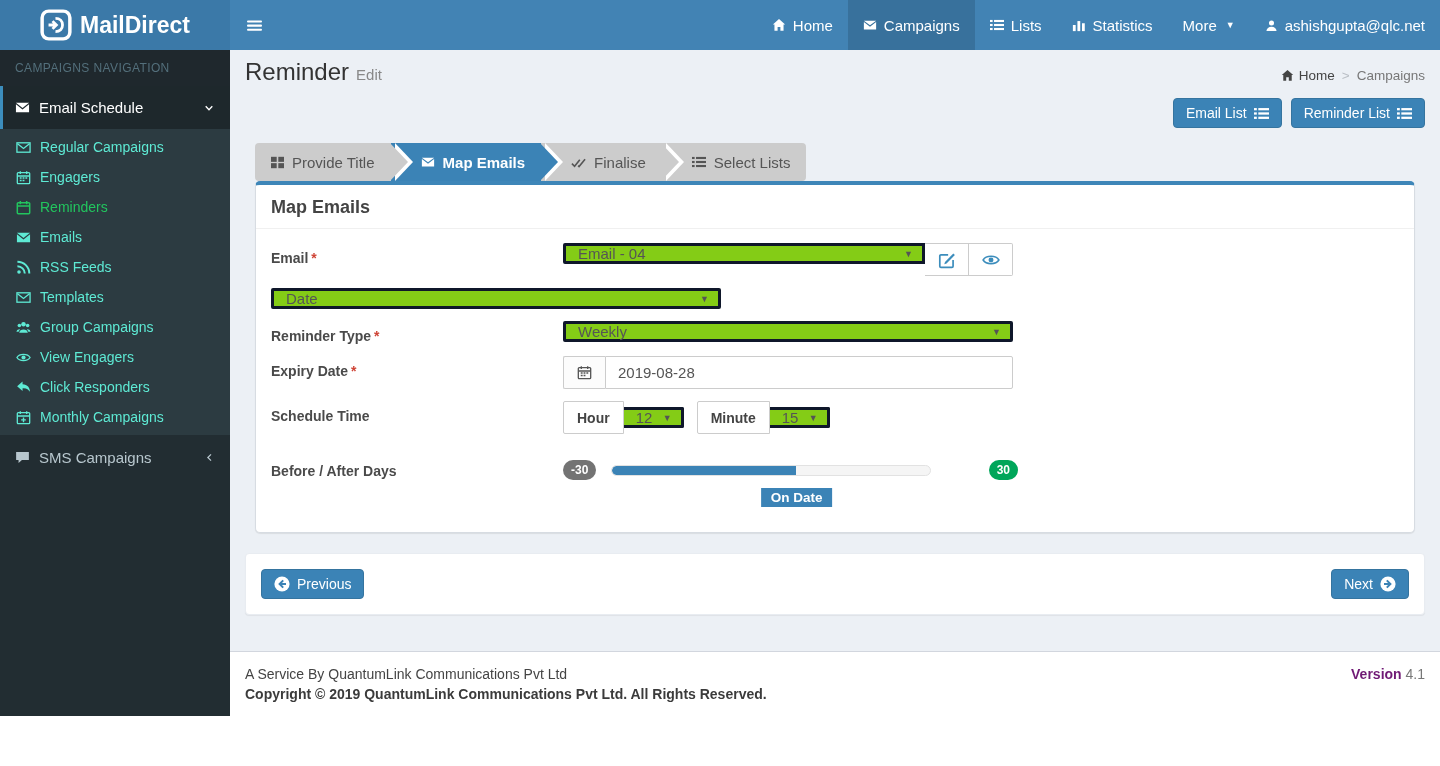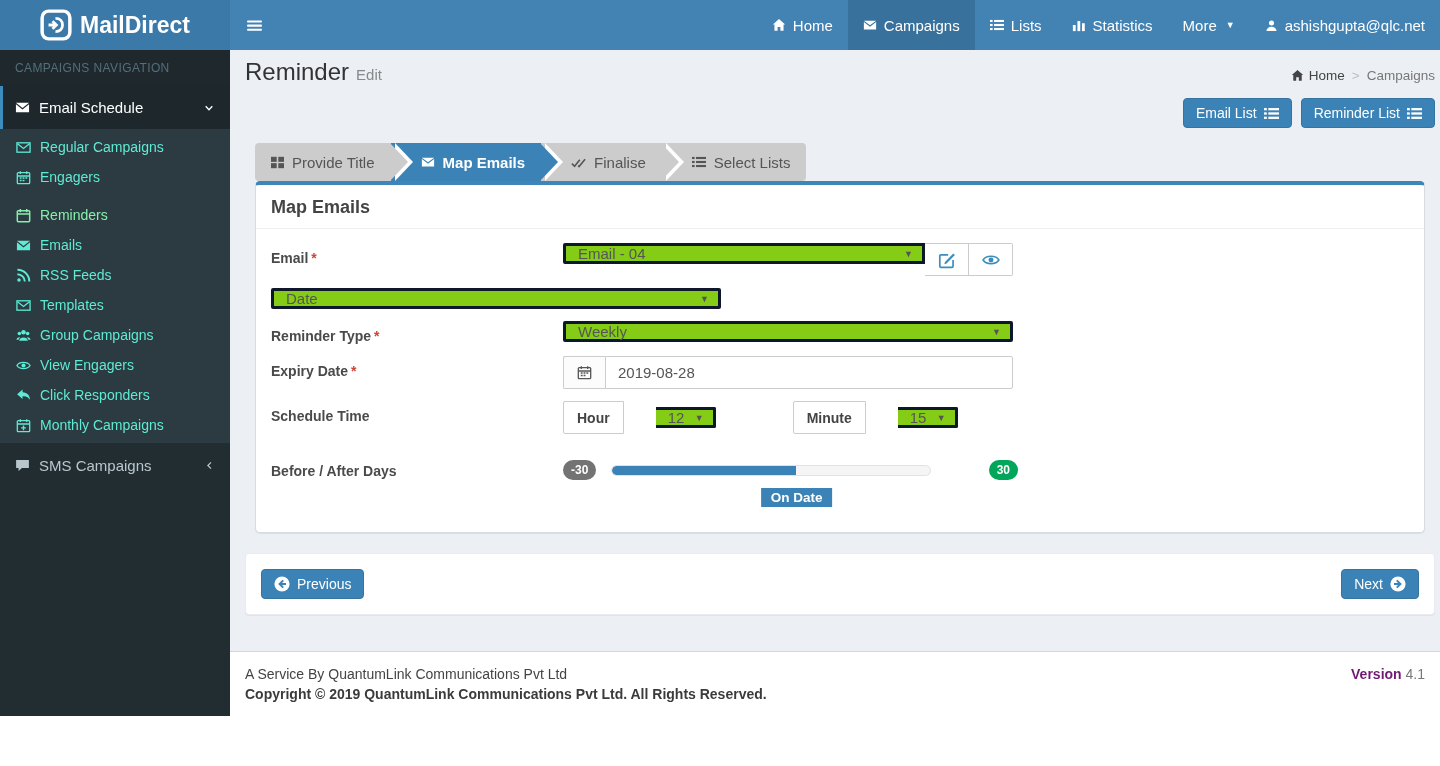--- a/index.html
+++ b/index.html
@@ -24,29 +24,29 @@
 
   
   .side-header { background:#1f282d; color:#536f7b; font-size:12px; letter-spacing:.4px;
     padding:11px 15px; }
   .menu-item { display:flex; align-items:center; gap:9px; padding:13px 15px 13px 12px;
     color:#fff; background:#1e282c; border-left:3px solid #3c8dbc; font-size:15px; cursor:pointer; }
   .menu-item .grow { flex:1; }
   .submenu { background:#2c3b41; padding:3px 0; }
   .sub-item { display:flex; align-items:center; gap:9px; padding:7px 5px 7px 16px;
     color:#5eead4; font-size:14px; cursor:pointer; }
-  .sub-item.active { color:#86efac;margin-top:8px; }
+  .sub-item.active { color:#22c55e; }
   .sms-item { display:flex; align-items:center; gap:9px; padding:14px 15px; color:#b8c7ce;
     font-size:15px; cursor:pointer; }
   .sms-item .grow { flex:1; }
   .icon { display:inline-flex; width:15px; height:15px; flex:none; align-items:center; justify-content:center; }
   .icon svg { width:100%; height:100%; }
 
   
-  .content { flex:1; padding:8px 5px 0 15px; }
+  .content { flex:1; padding:8px 15px 0 15px; }
   .content-head { display:flex; align-items:flex-start; justify-content:space-between; }
   .page-title { font-size:24px; color:#333; }
   .page-sub { font-size:15px; color:#888; margin-left:7px; }
   .breadcrumb { display:flex; align-items:center; gap:7px; font-size:13.5px; color:#555; padding-top:10px; }
   .breadcrumb .sep { color:#b9bec4; }
   .crumb-link { cursor:pointer; color:#444; display:flex; align-items:center; gap:5px; }
   .crumb-cur { color:#777; }
 
   .actions { display:flex; justify-content:flex-end; gap:9px; margin-top:12px; }
   .btn { background:#3b83b6; color:#fff; border:1px solid #35749f; border-radius:4px;
@@ -88,21 +88,21 @@
   .addon-btn { width:44px; height:33px; border:1px solid #ccc; border-left:none; background:#fff;
     display:flex; align-items:center; justify-content:center; color:#3c8dbc; cursor:pointer; }
   .addon-btn:last-child { border-radius:0 2px 2px 0; }
   .addon-btn .icon { width:18px; height:18px; }
   .addon { height:33px; border:1px solid #ccc; background:#fcfcfc; display:flex; align-items:center;
     justify-content:center; color:#555; padding:0 11px; }
   .addon.first { border-radius:2px 0 0 2px; border-right:none; width:42px; }
   .text-input { flex:1; height:33px; border:1px solid #ccc; border-radius:0 2px 2px 0;
     display:flex; align-items:center; padding:0 12px; color:#555; font-size:15px; background:#fff; cursor:text; }
 
-  .time-group { display:flex; align-items:center;gap:32px; }
+  .time-group { display:flex; align-items:center; }
   .time-label { font-weight:bold; color:#444; border:1px solid #ccc; border-radius:2px 0 0 2px;
     background:#fff; height:33px; display:flex; align-items:center; padding:0 13px; }
   .time-select { width:60px; border-left:none; border-radius:0 2px 2px 0; }
   .time-gap { width:13px; }
 
   
   .slider-control { width:455px; padding-top:4px; }
   .slider-row { display:flex; align-items:center; }
   .badge { color:#fff; font-weight:bold; font-size:12px; border-radius:10px; padding:3px 8px; flex:none; }
   .badge.red { background:#737373; }

